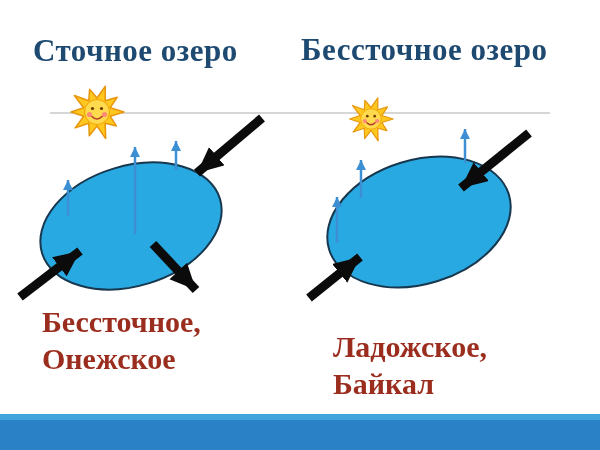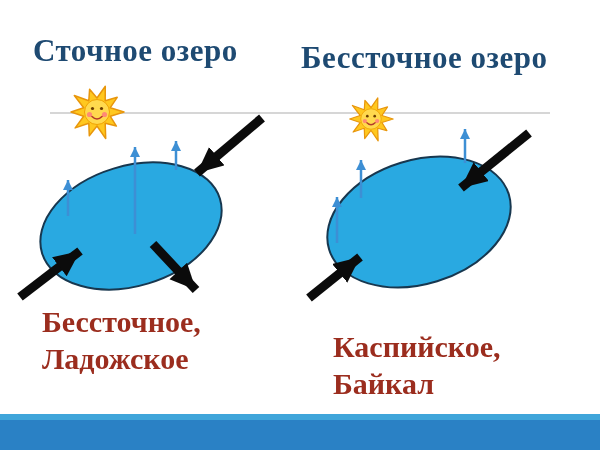--- a/index.html
+++ b/index.html
@@ -6,21 +6,21 @@
   .slide {
     position:relative; width:600px; height:450px; overflow:hidden;
     background:#ffffff; font-family:"Liberation Serif", serif;
   }
   .diagram { position:absolute; left:0; top:0; }
   .lake-title {
     position:absolute; font-weight:bold; font-size:31px; color:#1E4A72;
     white-space:nowrap; letter-spacing:0.5px;
   }
   .title-left  { left:33px;  top:33px; }
-  .title-right { left:301px; top:40px; }
+  .title-right { left:301px; top:32px; }
   .lake-examples {
     position:absolute; font-weight:bold; font-size:30px; color:#9B2D1E;
     line-height:37px; white-space:nowrap;
   }
   .label-left  { left:42px;  top:303px; }
   .label-right { left:333px; top:328px; }
   .footer-light {
     position:absolute; left:0; top:414px; width:600px; height:6px;
     background:#3FA5DA;
   }
@@ -77,24 +77,24 @@
       <line x1="529" y1="133" x2="461" y2="188" stroke-width="9" marker-end="url(#blackHead)" stroke="#0B0B0B"></line>
       <line x1="309" y1="298" x2="360" y2="257" stroke-width="9" marker-end="url(#blackHead)" stroke="#0B0B0B"></line>
     </g>
 
     <use href="#sunIcon" transform="translate(97,112)"></use>
     <use href="#sunIcon" transform="translate(371,119) scale(0.82)"></use>
   </svg>
 
   <div class="lake-examples label-left">
     <div>Бессточное,</div>
-    <div>Ладожское</div>
+    <div>Онежское</div>
   </div>
 
   <div class="lake-examples label-right">
-    <div>Каспийское,</div>
+    <div>Ладожское,</div>
     <div>Байкал</div>
   </div>
 
   <div class="footer-light"></div>
   <div class="footer-dark"></div>
 
 </div>
 
 </body></html>

